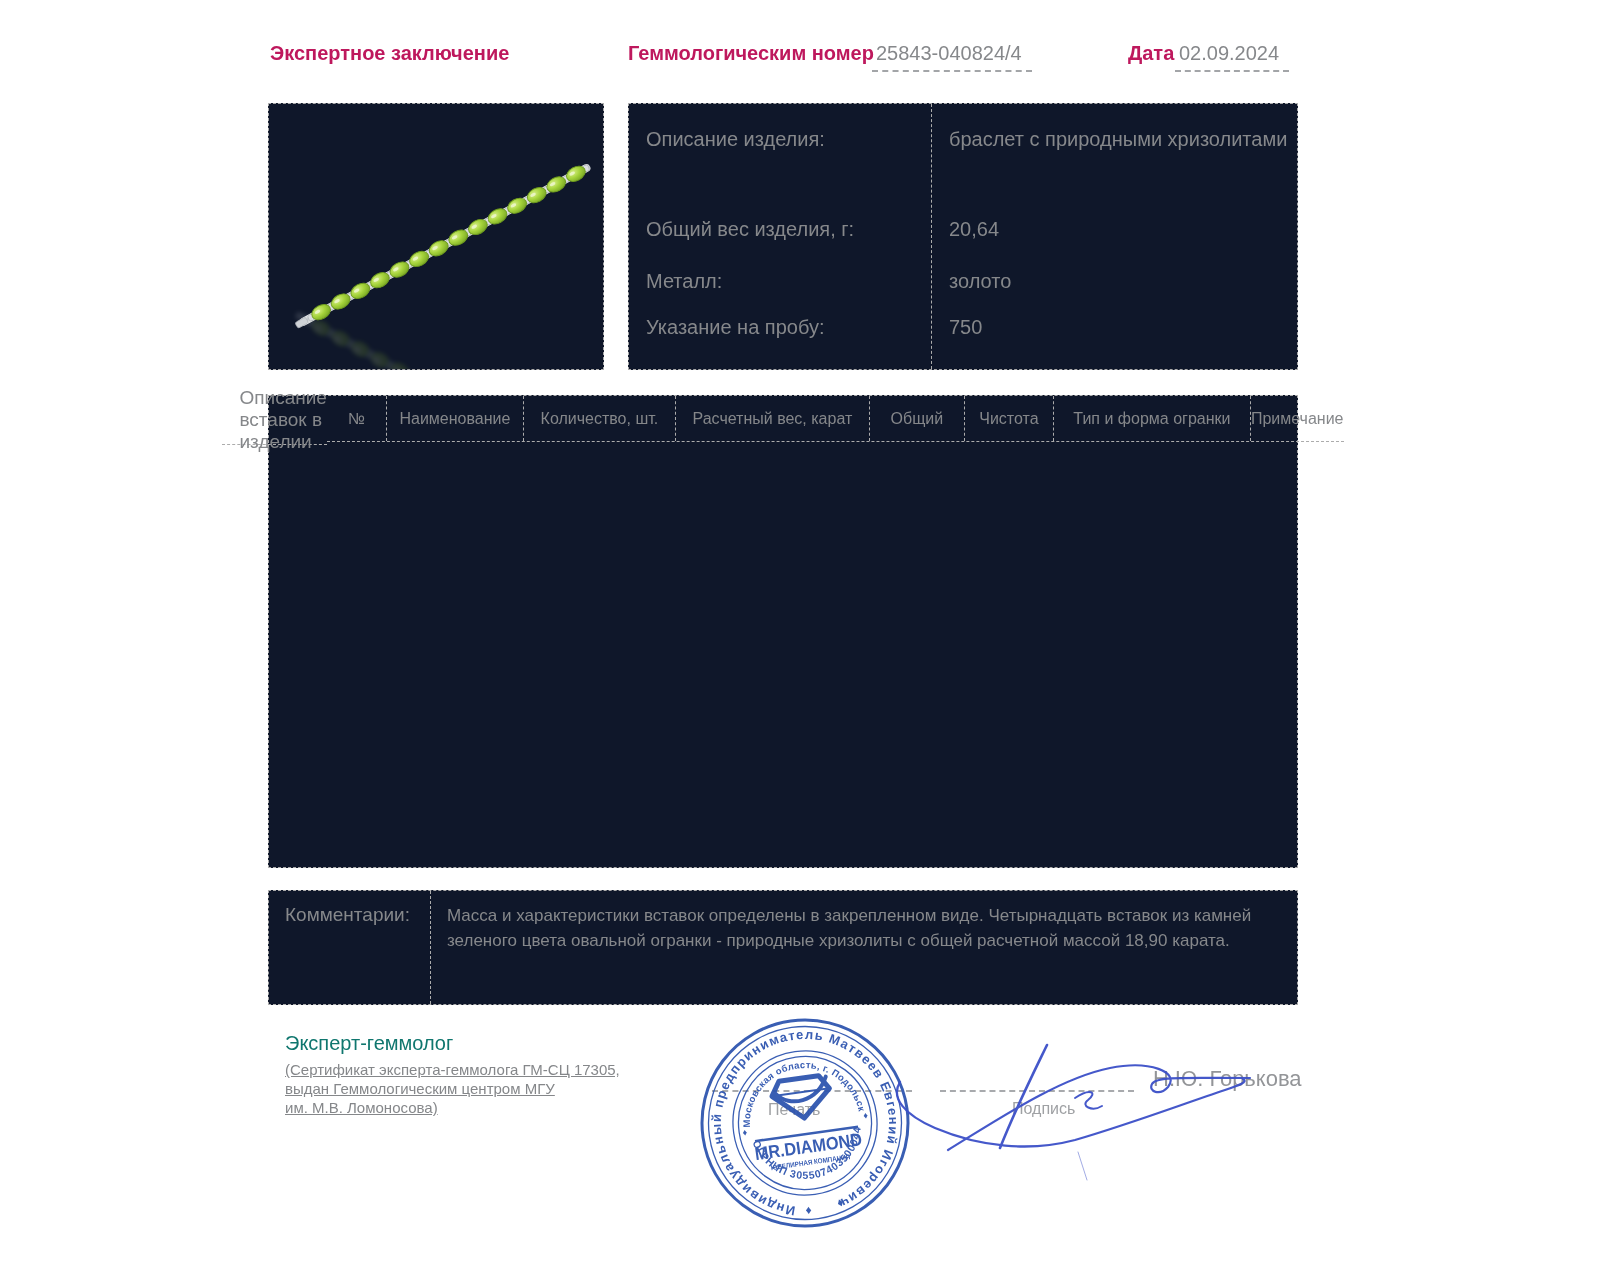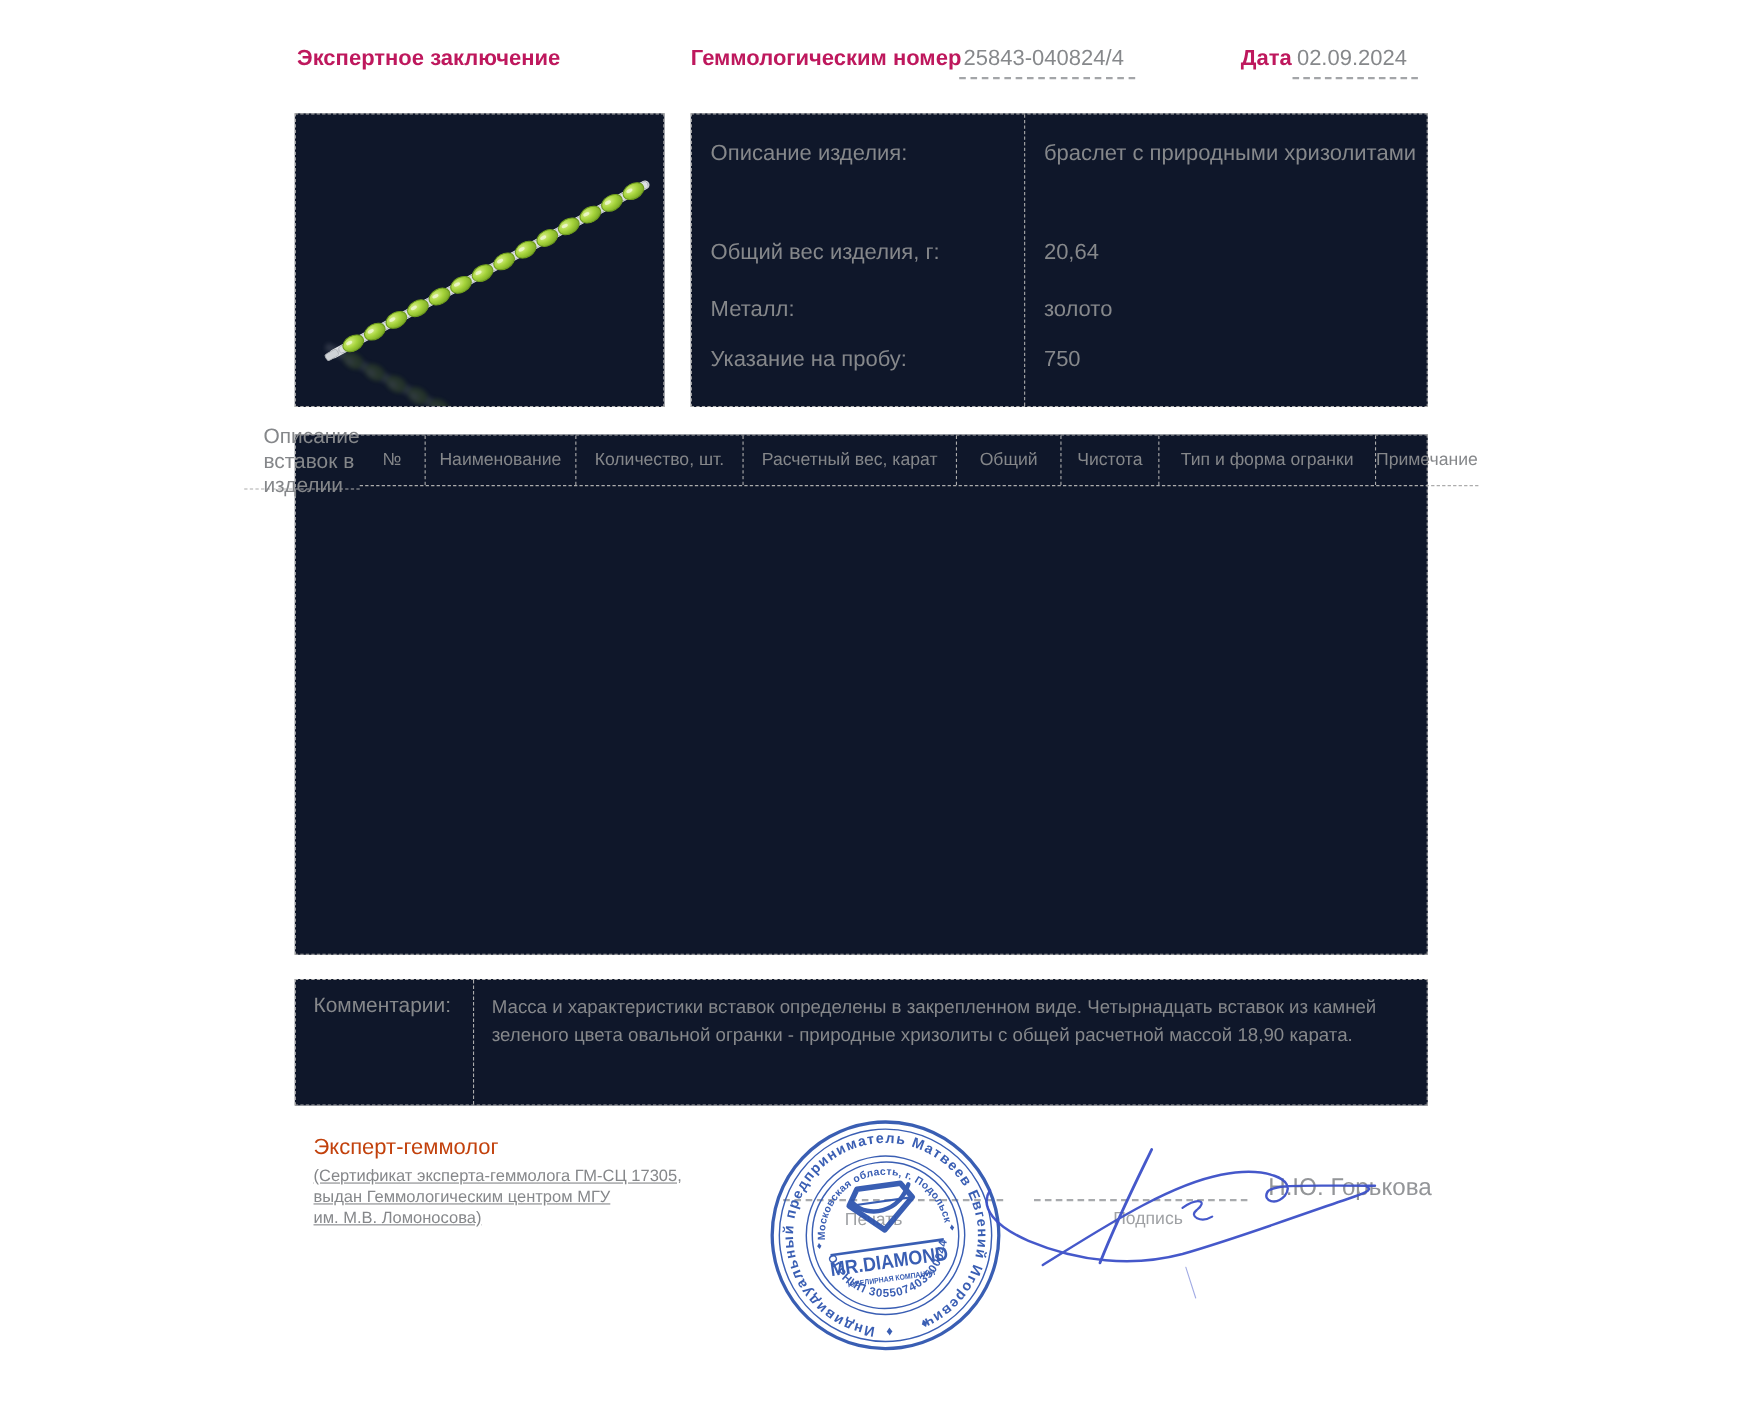--- a/index.html
+++ b/index.html
@@ -42,21 +42,21 @@
   .c4{width:95px;} .c5{width:89px;} .c6{width:197px;}
   #table-body { flex:1; }
 
   
   #comments-box { left:268px; top:890px; width:1030px; height:115px; display:flex; }
   #comments-label-cell { width:162px; border-right:1px dashed #acacac; padding:13px 0 0 16px;
     color:#86888b; font-size:19px; }
   #comments-text { flex:1; padding:12px 18px 0 16px; color:#86888b; font-size:17px; line-height:25px; }
 
   
-  #expert-title { left:285px; top:1032px; font-size:20px; color:#c2410c; }
+  #expert-title { left:285px; top:1032px; font-size:20px; color:#0f766e; }
   #expert-cert { left:285px; top:1060px; font-size:15px; color:#85878a; line-height:19px;text-decoration:underline; }
   .sig-line { position:absolute; border-top:2px dashed #a8aaad; height:0; }
   #stamp-line { left:712px; top:1090px; width:200px; }
   #sign-line { left:940px; top:1090px; width:194px; }
   .sig-label { position:absolute; color:#9fa1a4; font-size:16px; }
   #stamp-label { left:768px; top:1101px; }
   #sign-label { left:1012px; top:1100px; }
   #expert-name { left:1153px; top:1066px; font-size:22px; color:#939598; }
 
   #stamp-svg { left:690px; top:1012px; z-index:2; }

